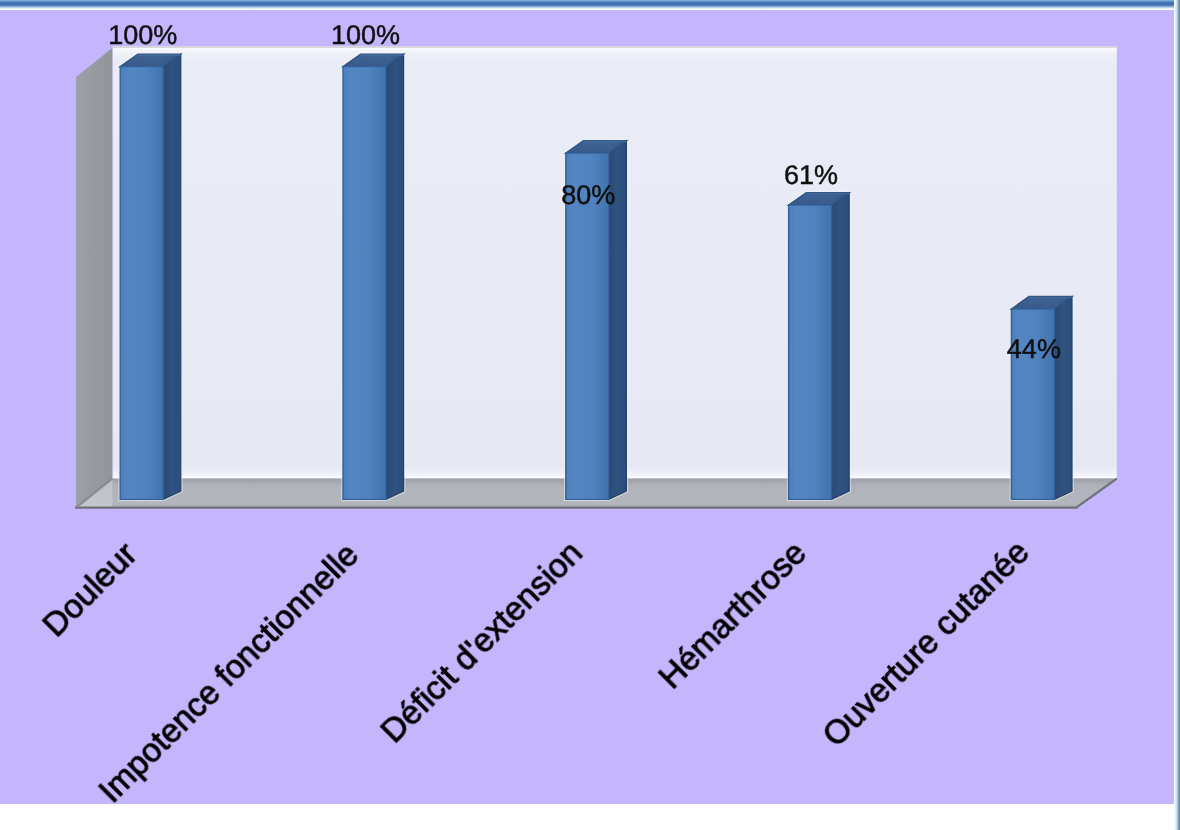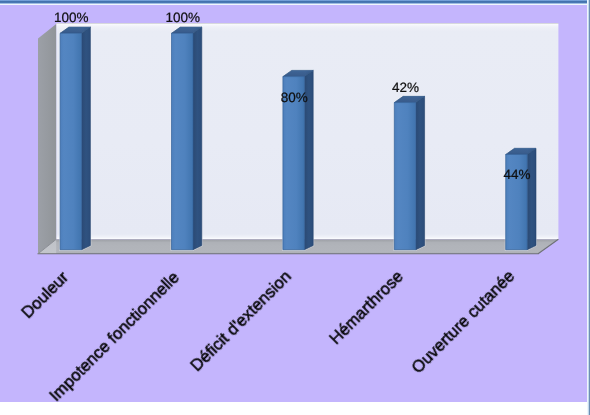--- a/index.html
+++ b/index.html
@@ -151,21 +151,21 @@
       <polygon points="505.70000000000005,154.48399999999998 514.5,148.284 536,148.284 527.2,154.48399999999998" fill="url(#gTopShade)"></polygon>
       <line x1="514.5" y1="148.73399999999998" x2="536" y2="148.73399999999998" stroke="#466d9f" stroke-width="0.8" stroke-opacity="0.7"></line>
       <polygon points="505.70000000000005,154.48399999999998 527.2,154.48399999999998 527.2,249.7 505.70000000000005,249.7" fill="url(#gFront)" stroke="#33619a" stroke-width="0.7"></polygon>
     </svg>
 
   <div id="labels">
 
     <div class="val-label" style="left: 11.35px; width: 120px; top: 11.3px;">100%</div>
     <div class="val-label" style="left: 122.75px; width: 120px; top: 11.3px;">100%</div>
     <div class="val-label" style="left: 234.15px; width: 120px; top: 54.58px; margin-top: 36px;">80%</div>
-    <div class="val-label" style="left: 345.55px; width: 120px; top: 80.548px;">42%</div>
+    <div class="val-label" style="left: 345.55px; width: 120px; top: 80.548px;">61%</div>
     <div class="val-label" style="left: 456.95px; width: 120px; top: 132.484px; margin-top: 36px;">44%</div>
 
     <div class="cat-label" style="left: 18.95px; top: 309.75px; transform: translateZ(0px) rotate(-45deg);">Douleur</div>
     <div class="cat-label" style="left: 47.1px; top: 393.05px; transform: translateZ(0px) rotate(-45deg);">Impotence fonctionnelle</div>
     <div class="cat-label" style="left: 188.4px; top: 363.05px; transform: translateZ(0px) rotate(-45deg);">Déficit d'extension</div>
     <div class="cat-label" style="left: 326.95px; top: 335.6px; transform: translateZ(0px) rotate(-45deg);">Hémarthrose</div>
     <div class="cat-label" style="left: 408.8px; top: 365.1px; transform: translateZ(0px) rotate(-45deg);">Ouverture cutanée</div>
   </div>
 </div>
 

